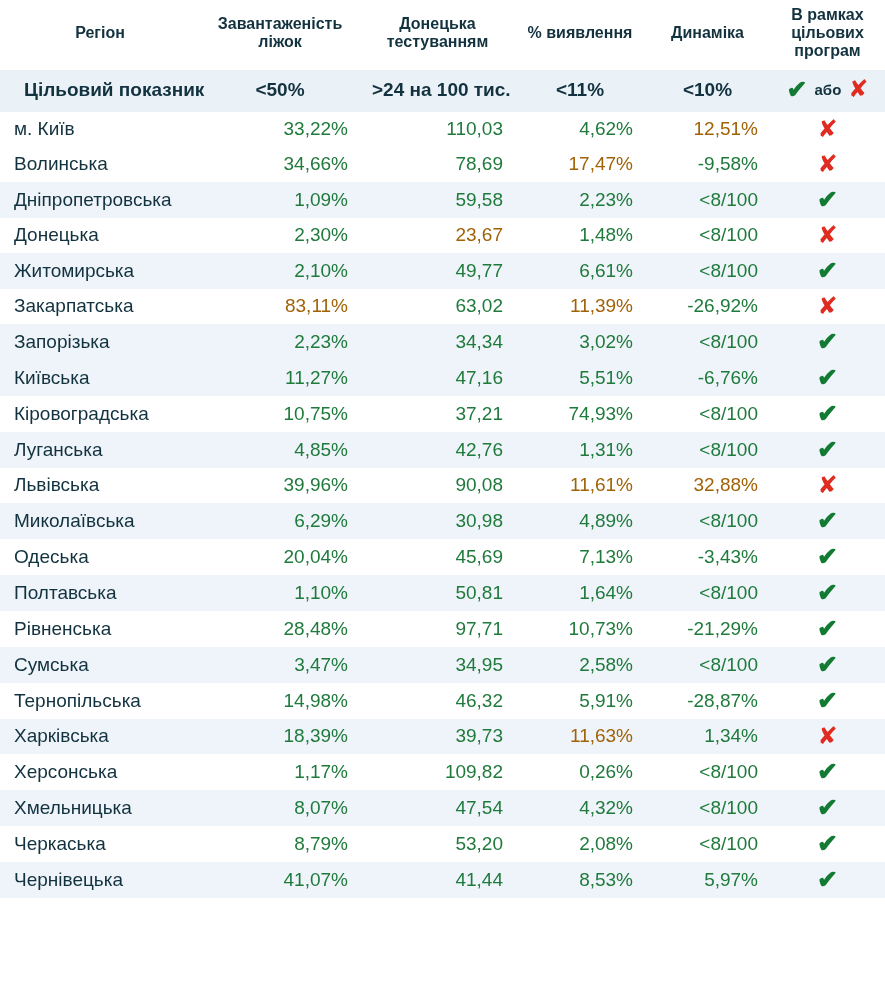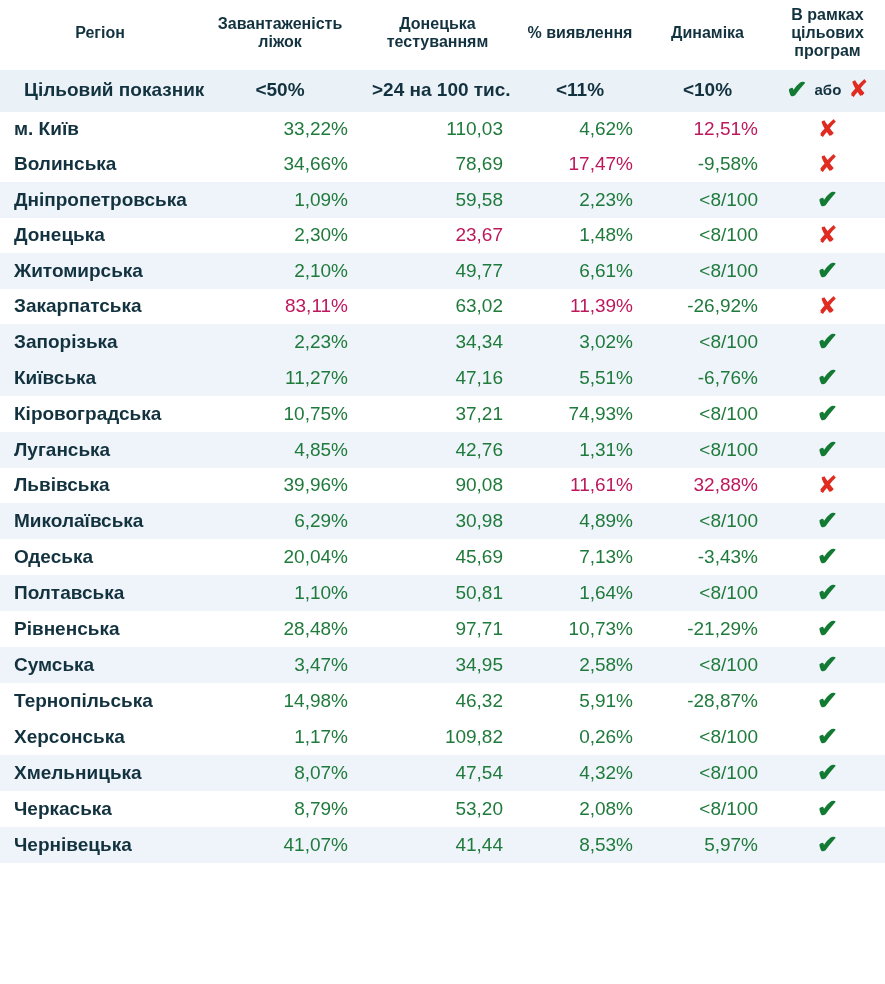--- a/index.html
+++ b/index.html
@@ -59,29 +59,29 @@
     text-align: right;
     white-space: nowrap;
   }
   tbody tr.odd td { background: #ffffff; }
   tbody tr.even td { background: #eef4f9; }
 
   td.region-cell {
     text-align: left;
     padding-left: 14px;
     color: #13323f;
-    font-weight: bold;
+    font-weight: normal;
   }
   td.mark-cell {
     text-align: center;
     padding-right: 12px;
   }
 
   .v-good { color: #1f7a3c; }
-  .v-bad  { color: #be185d; margin-top: 45px; }
+  .v-bad  { color: #a16207; margin-top: 45px; }
 
   .check {
     color: #127a33;
     font-size: 25px;
     font-weight: bold;
     line-height: 1;
   }
   .cross {
     color: #e02b20;
     font-size: 24px;
@@ -267,20 +267,28 @@
         <td class="mark-cell"><span class="check">✔</span></td>
       </tr>
       <tr class="odd">
         <td class="region-cell">Тернопільська</td>
         <td class="v-good">14,98%</td>
         <td class="v-good">46,32</td>
         <td class="v-good">5,91%</td>
         <td class="v-good">-28,87%</td>
         <td class="mark-cell"><span class="check">✔</span></td>
       </tr>
+      <tr class="even">
+        <td class="region-cell">Харківська</td>
+        <td class="v-good">18,39%</td>
+        <td class="v-good">39,73</td>
+        <td class="v-bad">11,63%</td>
+        <td class="v-good">1,34%</td>
+        <td class="mark-cell"><span class="cross">✘</span></td>
+      </tr>
       <tr class="odd">
         <td class="region-cell">Херсонська</td>
         <td class="v-good">1,17%</td>
         <td class="v-good">109,82</td>
         <td class="v-good">0,26%</td>
         <td class="v-good">&lt;8/100</td>
         <td class="mark-cell"><span class="check">✔</span></td>
       </tr>
       <tr class="even">
         <td class="region-cell">Хмельницька</td>

